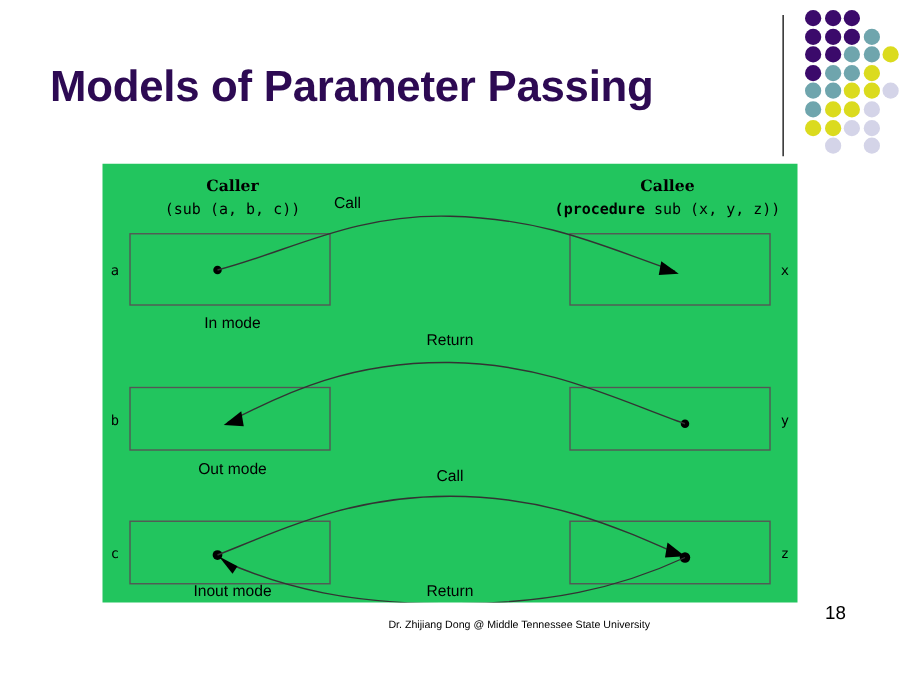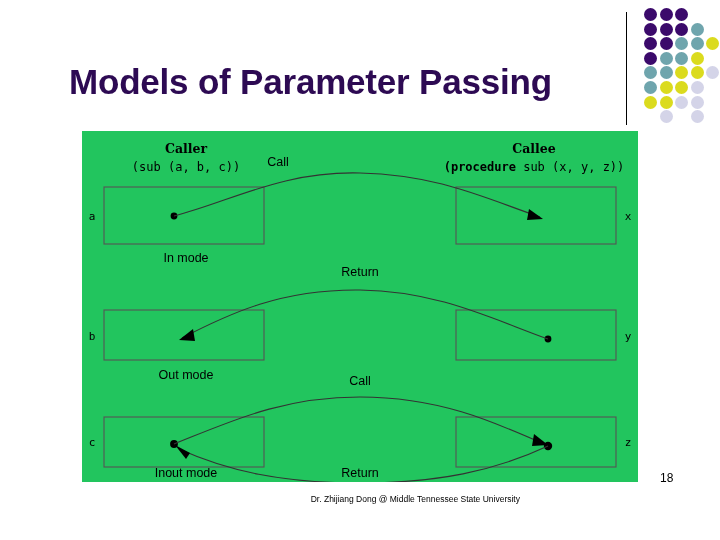--- a/index.html
+++ b/index.html
@@ -38,29 +38,28 @@
     top: 12px;
     width: 1px;
     height: 113px;
     background: #000000;
   }
 
   
   #slide-title {
     position: absolute;
     left: 40px;
-    top: 60px;
+    top: 48px;
     width: 580px;
     font-size: 35px;
     font-weight: bold;
     color: #2D0A53;
     letter-spacing: -0.2px;
     line-height: 44px;
     white-space: nowrap;
-    margin-left: 29px;
   }
 
   
   #diagram-panel {
     position: absolute;
     left: 82px;
     top: 131px;
     width: 556px;
     height: 351px;
     background: #22c55e;
@@ -78,22 +77,22 @@
     top: 493px;
     width: 320px;
     text-align: right;
     font-size: 8.5px;
     color: #000000;
     line-height: 12px;
   }
   #page-number {
     position: absolute;
     left: 660px;
-    top: 471px;
-    font-size: 12px;
+    top: 482px;
+    font-size: 15px;
     color: #000000;
     text-align: right;
   }
 </style>
 </head>
 <body>
 
 <div id="slide">
 
   <div id="title-rule"></div>

